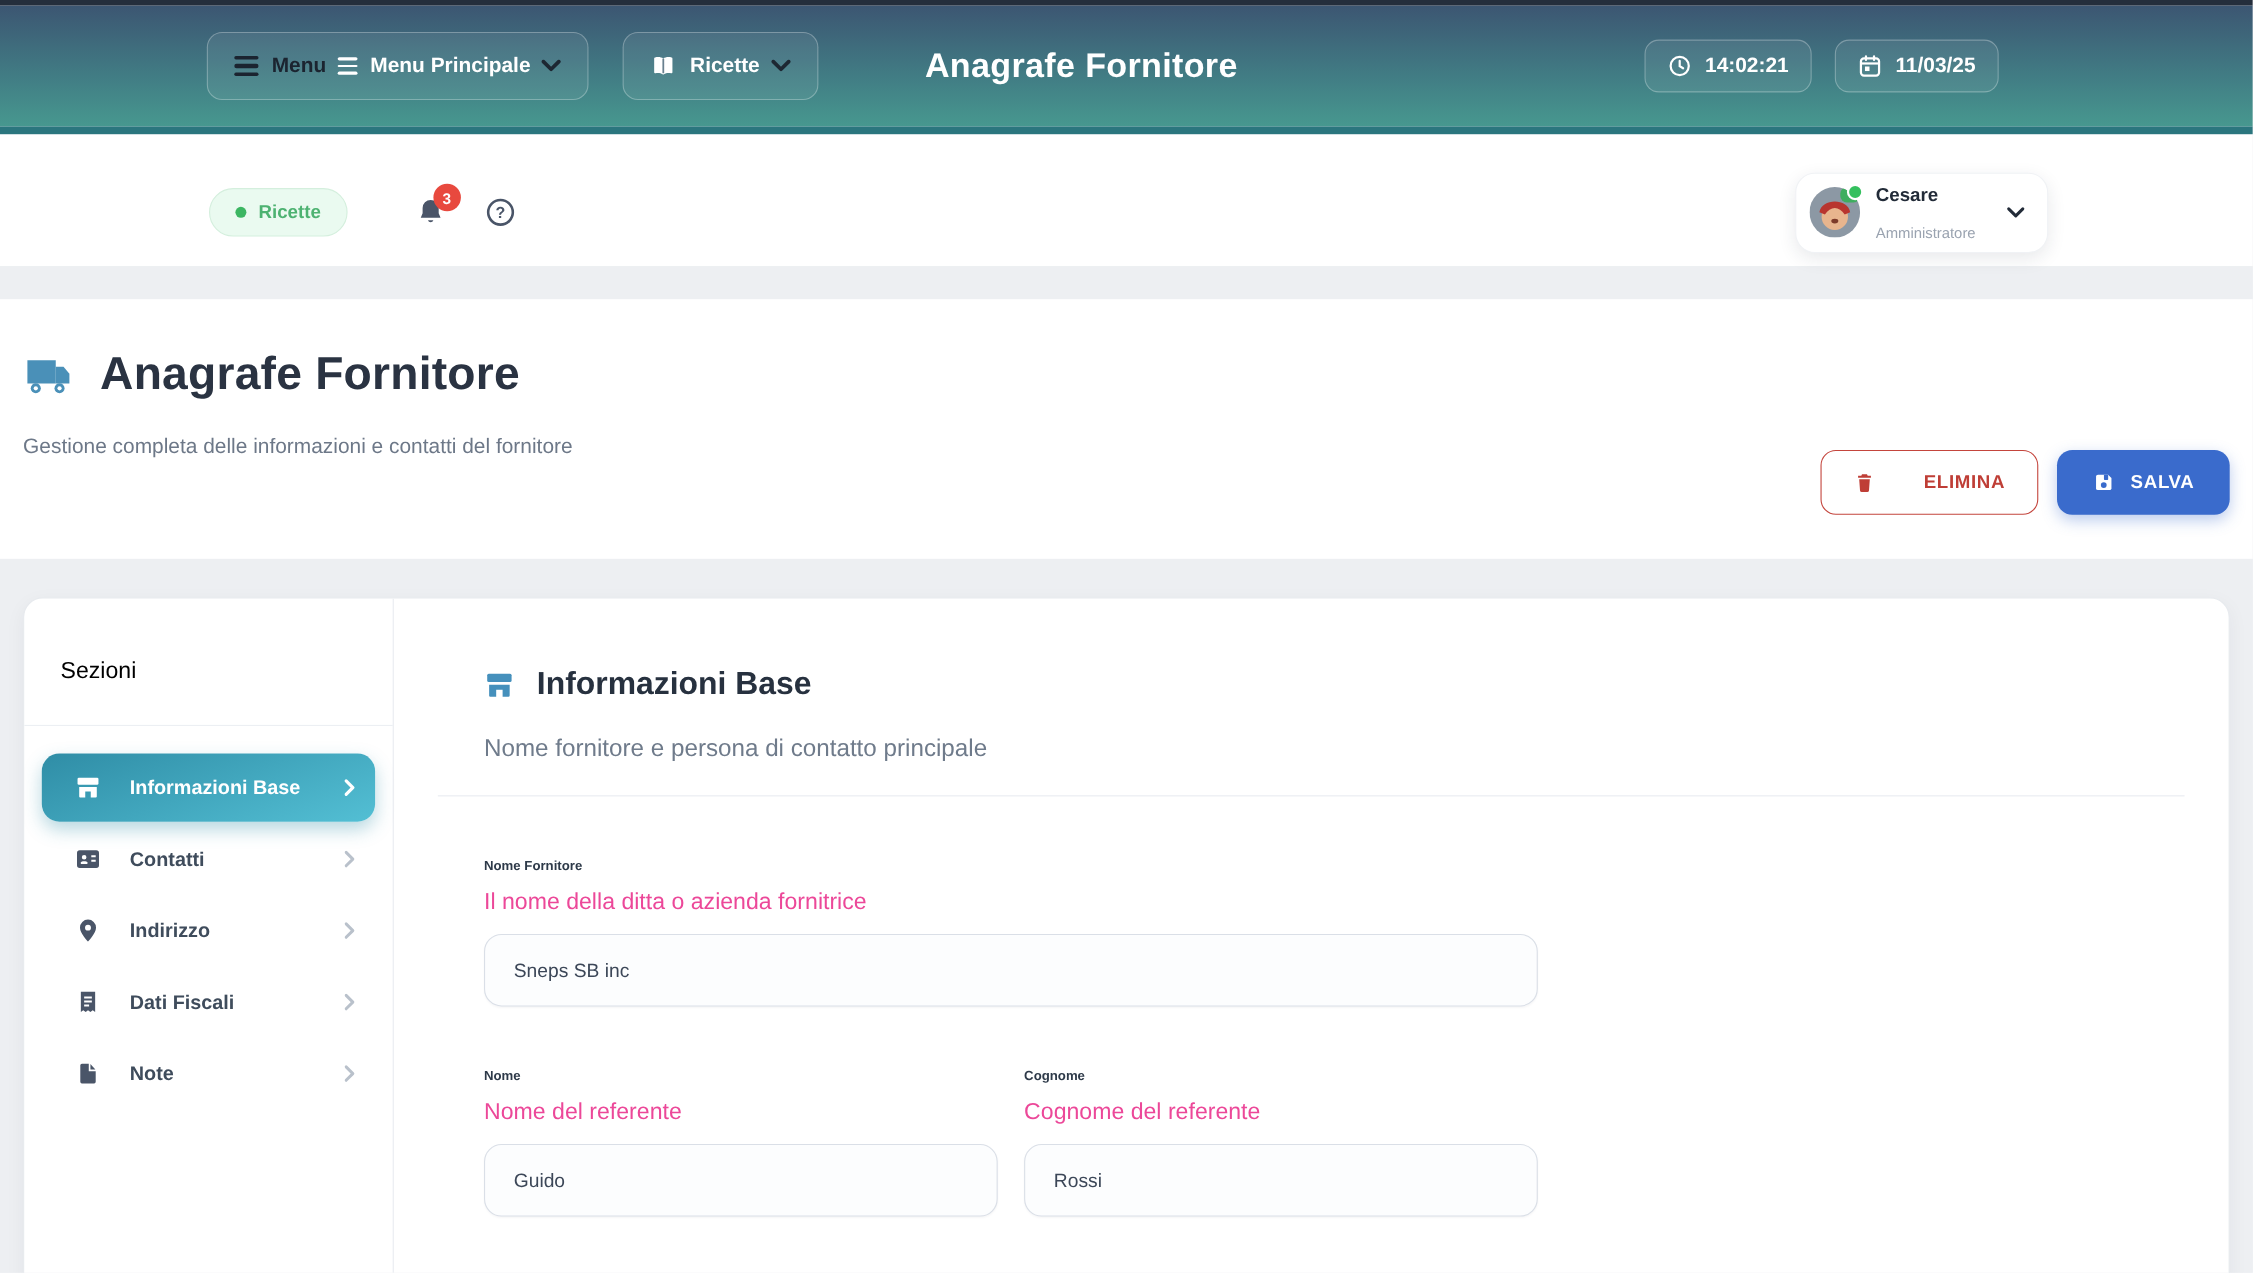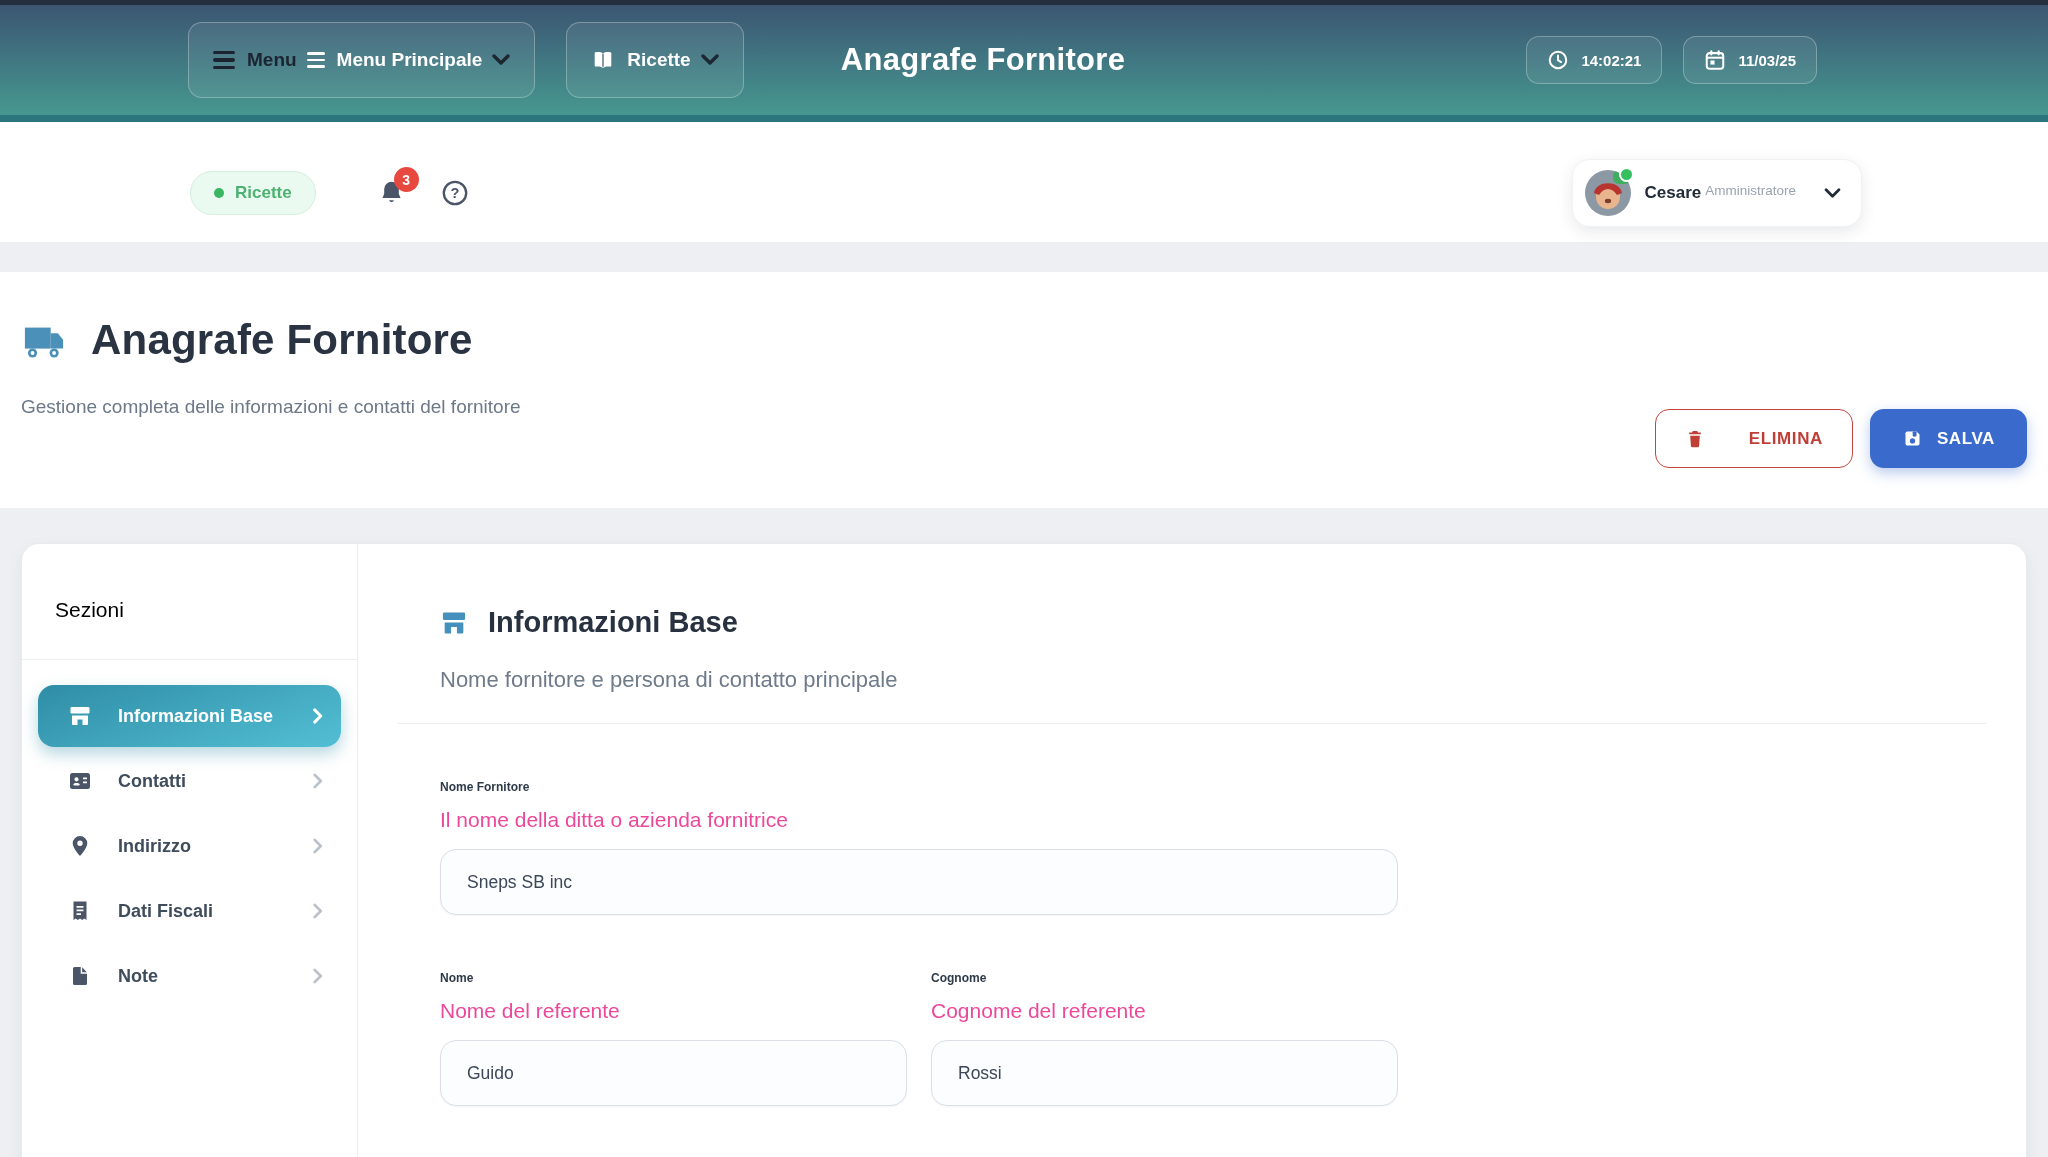--- a/index.html
+++ b/index.html
@@ -9,38 +9,38 @@
   
   .app-header{
     height:122px;
     background:linear-gradient(180deg,#3c5672 0%,#417c84 58%,#47988f 100%);
     border-top:5px solid #242e3c;
     border-bottom:7px solid #2b767e;
     display:flex; align-items:center; position:relative;
   }
   .hdr-left{ margin-left:188px; display:flex; align-items:center; gap:31px; }
   .hdr-pill{
-    display:flex; align-items:center; height:76px; padding:0 24px;
+    display:flex; align-items:center; height:62px; padding:0 24px;
     border:1.5px solid rgba(255,255,255,.28); background:rgba(255,255,255,.07);
     border-radius:14px; color:#fff; font-size:19px; font-weight:600; cursor:pointer;
   }
   .burger{ display:inline-flex; flex-direction:column; gap:4px; }
   .burger i{ display:block; width:22px; height:3.2px; border-radius:2px; background:currentColor; }
   .burger.small i{ width:18px; height:2.8px; }
   .dark-txt{ color:#1b2430; }
   .hdr-pill .lbl{ margin:0 10px 0 12px; }
   .hdr-title{
     position:absolute; left:48%; top:50%; transform:translate(-50%,-50%);
     color:#fff; font-size:31px; font-weight:700; letter-spacing:.3px; white-space:nowrap;
   }
   .hdr-right{ position:absolute; right:231px; top:50%; transform:translateY(-50%); display:flex; gap:21px; }
   .hdr-chip{
     display:flex; align-items:center; gap:12px; height:48px; padding:0 20px;
     border:1.5px solid rgba(255,255,255,.28); background:rgba(255,255,255,.07);
-    border-radius:13px; color:#fff; font-size:15px; font-weight:600;
+    border-radius:13px; color:#fff; font-size:19px; font-weight:600;
   }
 
   
   .status-bar{ height:120px; background:#fff; display:flex; align-items:center; padding:22px 186px 0 190px; }
   .online-badge{
     display:inline-flex; align-items:center; gap:11px; height:44px; padding:0 23px;
     border-radius:22px; background:#eafaf0; border:1px solid #d4efdd;
     color:#4db271; font-size:17px; font-weight:600;
   }
   .online-dot{ width:10px; height:10px; border-radius:50%; background:#3cb662; }
@@ -55,21 +55,21 @@
     margin-left:auto; display:flex; align-items:center; gap:14px;
     padding:10px 20px 10px 12px; background:#fff; border-radius:18px;
     border:1px solid #f0f2f5; box-shadow:0 5px 16px rgba(30,41,59,.10); cursor:pointer;
   }
   .avatar-wrap{ position:relative; width:46px; height:46px; }
   .avatar{ width:46px; height:46px; border-radius:50%; overflow:hidden; display:block; }
   .status-dot{
     position:absolute; top:-3px; right:-3px; width:15px; height:15px; border-radius:50%;
     background:#34c05e; border:2.5px solid #fff;
   }
-  .user-meta{ display:flex; flex-direction:row; gap:4px; }
+  .user-meta{ display:flex; flex-direction:column; gap:16px; }
   .user-name{ font-size:17px; font-weight:700; color:#222b38; }
   .user-role{ font-size:13.5px; color:#9aa3b0; }
   .user-chip .chev{ margin-left:14px; }
 
   .gap-strip{ height:30px; background:#edeff2; }
 
   
   .page-head{ height:236px; background:#fff; padding:44px 21px 0; position:relative; }
   .title-row{ display:flex; align-items:center; gap:24px; }
   .page-title{ font-size:42px; font-weight:700; color:#2a3342; letter-spacing:.2px; }

